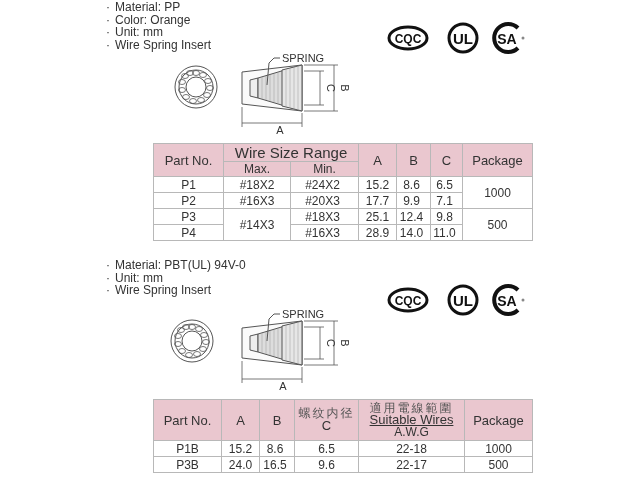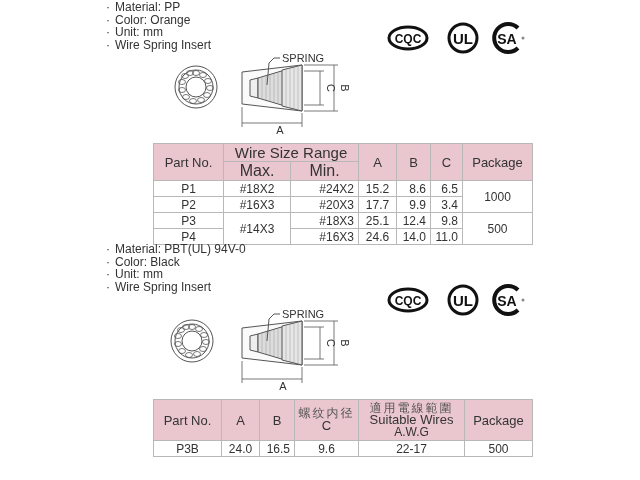--- a/index.html
+++ b/index.html
@@ -5,28 +5,28 @@
   html,body{margin:0;padding:0;background:#fff;}
   body{width:640px;height:480px;position:relative;overflow:hidden;font-family:"Liberation Sans",sans-serif;color:#333;}
   .abs{position:absolute;}
   .spec{position:absolute;left:106px;font-size:12px;line-height:12.5px;color:#333;}
   .spec div{white-space:nowrap;}
   .spec .dot{display:inline-block;width:9px;}
   table{position:absolute;border-collapse:collapse;font-size:12px;color:#333;table-layout:fixed;}
   td,th{border:1px solid #b8b8b8;text-align:center;padding:0;font-weight:normal;}
   th{background:#eac7cf;}
   .t1 th.h1{height:16px;font-size:15px;}
-  .t1 th.h2{height:14px;font-size:16px;}
+  .t1 th.h2{height:14px;font-size:12px;}
   .t1 th.big{font-size:13px;}
   .t1 td{height:15px;}
   .t2 th{height:40px;font-size:13px;}
   .t2 th.cjk{font-size:11px;line-height:11px;}
   .t2 td{height:15px;}
   .cjk-top{font-family:Liberation Serif, serif;font-size:12px;letter-spacing:2px;color:#555;}
-  .right{text-align:right;padding-right:4px;}
+  .right{text-align:center;padding-right:4px;}
   .drawlabel{font-size:11px;fill:#333;font-family:"Liberation Sans",sans-serif;}
 </style>
 </head>
 <body>
 
 <div class="spec" style="top:1px;">
   <div><span class="dot">·</span><span>Material: PP</span></div>
   <div><span class="dot">·</span><span>Color: Orange</span></div>
   <div><span class="dot">·</span><span>Unit: mm</span></div>
   <div><span class="dot">·</span><span>Wire Spring Insert</span></div>
@@ -140,44 +140,43 @@
     <td class="right">8.6</td>
     <td class="right">6.5</td>
     <td rowspan="2">1000</td>
   </tr>
   <tr>
     <td>P2</td>
     <td>#16X3</td>
     <td class="right">#20X3</td>
     <td>17.7</td>
     <td class="right">9.9</td>
-    <td class="right">3.4</td>
+    <td class="right">7.1</td>
   </tr>
   <tr>
     <td>P3</td>
     <td rowspan="2">#14X3</td>
     <td class="right">#18X3</td>
     <td>25.1</td>
     <td class="right">12.4</td>
     <td class="right">9.8</td>
     <td rowspan="2">500</td>
   </tr>
   <tr>
     <td>P4</td>
     <td class="right">#16X3</td>
-    <td>24.6</td>
+    <td>28.9</td>
     <td class="right">14.0</td>
     <td class="right">11.0</td>
   </tr>
 </tbody>
   </table>
 
-<div class="spec" style="top:243px;">
+<div class="spec" style="top:259px;">
   <div><span class="dot">·</span><span>Material: PBT(UL) 94V-0</span></div>
-  <div><span class="dot">·</span><span>Color: Black</span></div>
   <div><span class="dot">·</span><span>Unit: mm</span></div>
   <div><span class="dot">·</span><span>Wire Spring Insert</span></div>
 </div>
 
 <div class="abs" style="left:386px;top:282px;">
   <svg width="145" height="36" viewBox="0 0 145 36">
     <g>
       <ellipse cx="22" cy="18" rx="19" ry="11" fill="none" stroke="#111" stroke-width="3"></ellipse>
       <text x="22" y="22.5" font-size="12" font-weight="bold" text-anchor="middle" font-family="Liberation Sans, sans-serif" fill="#111">CQC</text>
     </g>
@@ -265,24 +264,32 @@
       <tr>
     <th>Part No.</th>
     <th>A</th>
     <th>B</th>
     <th class="cjk">
       <div class="cjk-top">螺纹内径</div>
       <div style="font-size:13px;line-height:13px;">C</div>
     </th>
     <th class="cjk">
       <div class="cjk-top">適用電線範圍</div>
-      <div style="font-size:13px;line-height:12px;">Suitable Wires</div>
+      <div style="font-size:13px;line-height:12px;text-decoration:underline;">Suitable Wires</div>
       <div style="font-size:12px;line-height:12px;">A.W.G</div>
     </th>
     <th>Package</th>
+  </tr>
+  <tr>
+    <td>P1B</td>
+    <td>15.2</td>
+    <td class="right">8.6</td>
+    <td>6.5</td>
+    <td>22-18</td>
+    <td>1000</td>
   </tr>
   <tr>
     <td>P3B</td>
     <td>24.0</td>
     <td class="right">16.5</td>
     <td>9.6</td>
     <td>22-17</td>
     <td>500</td>
   </tr>
 </tbody>

